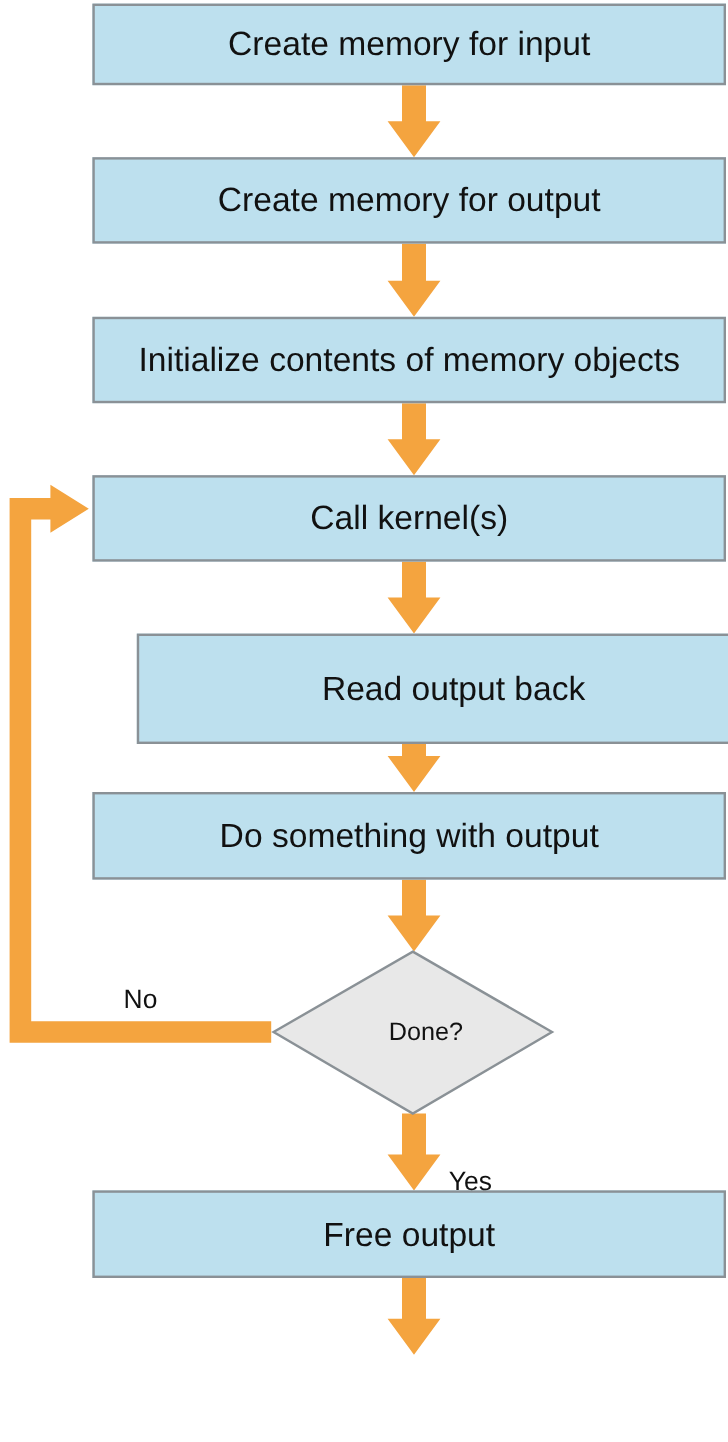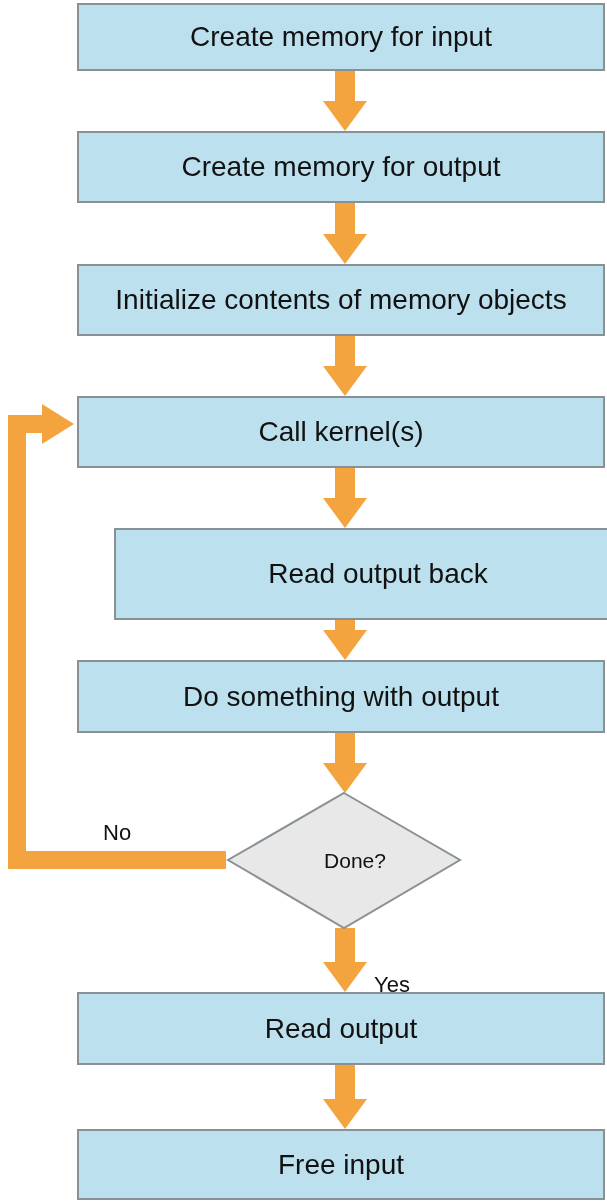--- a/index.html
+++ b/index.html
@@ -102,26 +102,23 @@
 
   <div class="process-box" style="top:528px; height:92px;margin-left:37px;">
     <span>Read output back</span>
   </div>
 
   <div class="process-box" style="top:660px; height:73px;">
     <span>Do something with output</span>
   </div>
 
   <div class="process-box" style="top:992px; height:73px;">
-    <span>Read output</span>
+    <span>Free output</span>
   </div>
 
-  <div class="process-box" style="top:1129px; height:71px;">
-    <span>Free input</span>
-  </div>
 
   <div class="decision-label">Done?</div>
 
   <div class="branch-label no">No</div>
 
   <div class="branch-label yes">Yes</div>
 
 </div>
 
 </body></html>

